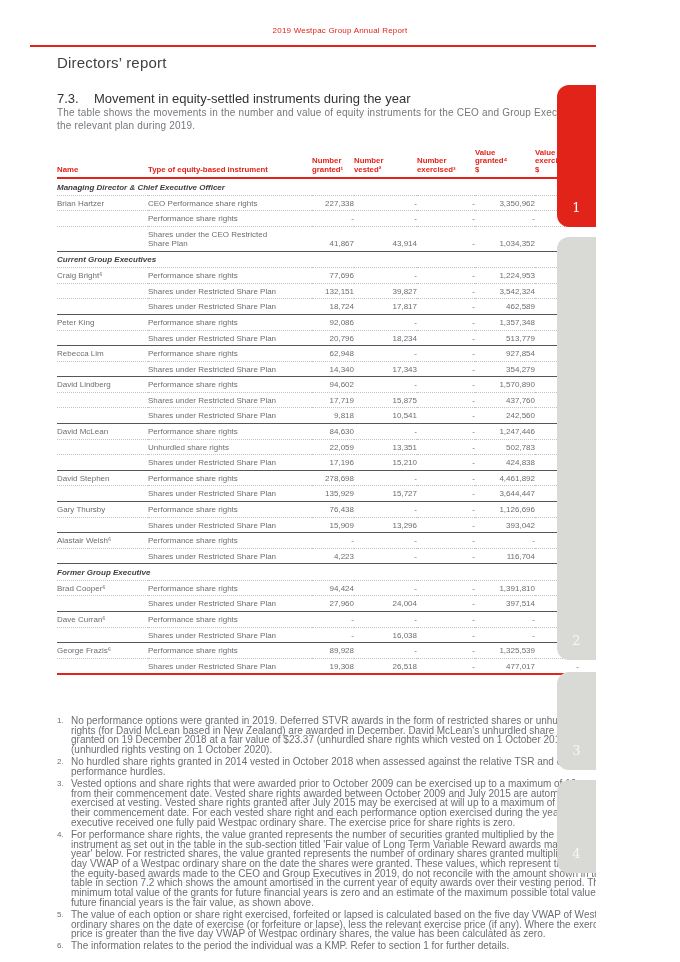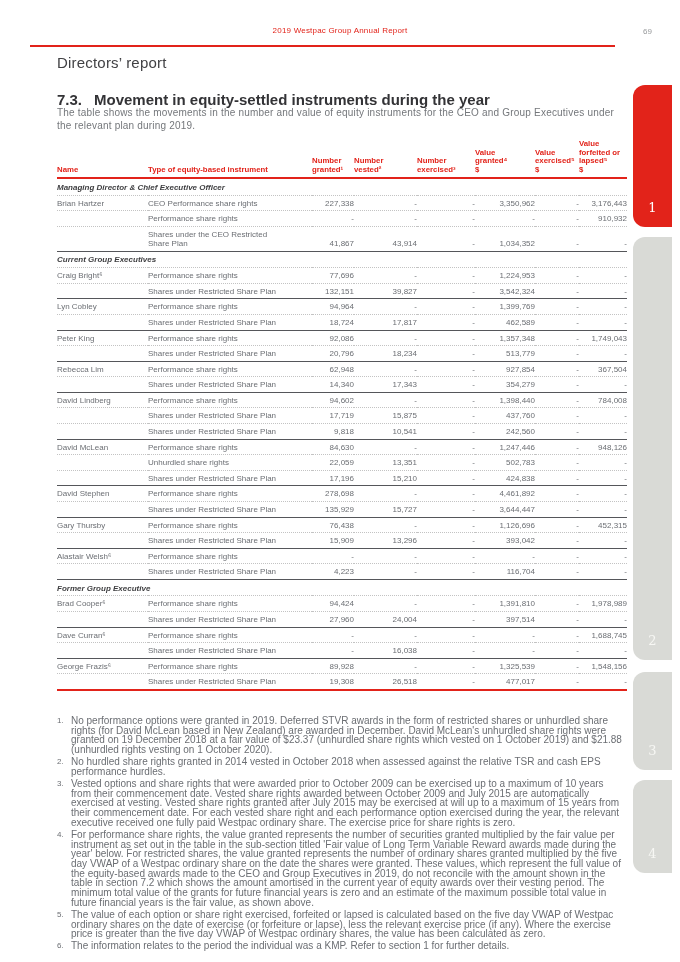--- a/index.html
+++ b/index.html
@@ -4,31 +4,31 @@
 <style>
   :root{
     --red:#E2231A;
     --gray-text:#6B6E73;
     --dark-text:#3E3E40;
     --tab-gray:#D9DAD6;
   }
   *{box-sizing:border-box;}
   html,body{margin:0;padding:0;background:#ffffff;}
   .page{
-    position:relative;width:672px;height:962px;background:#fff;overflow:hidden;
+    position:relative;width:596px;height:962px;background:#fff;overflow:hidden;
     font-family:"Liberation Sans","DejaVu Sans",sans-serif;color:var(--gray-text);
   }
   
   .top-header{position:absolute;top:26px;left:30px;width:620px;height:12px;}
   .th-title{text-align:center;color:var(--red);font-size:8px;letter-spacing:.2px;}
   .th-page{position:absolute;right:-2px;top:1px;color:#97999B;font-size:8px;}
   .top-rule{position:absolute;top:45px;left:30px;width:585px;height:2px;background:var(--red);}
   
   .report-title{position:absolute;top:54px;left:57px;margin:0;font-size:15px;font-weight:500;color:#414144;letter-spacing:.2px;text-align:center;}
-  .section-heading{position:absolute;top:91px;left:57px;font-size:15px;font-weight:bold;color:#333336;}
+  .section-heading{position:absolute;top:91px;left:57px;font-size:13px;font-weight:normal;color:#333336;}
   .sec-num{display:inline-block;width:37px;}
   .intro{position:absolute;top:106px;left:57px;width:572px;margin:0;font-size:10px;line-height:13px;letter-spacing:.2px;color:#74777B;}
   
   .table-wrap{position:absolute;top:140px;left:57px;width:570px;border-bottom:2px solid var(--red);}
   table{border-collapse:collapse;table-layout:fixed;width:570px;}
   col.w-name{width:91px;} col.w-type{width:164px;}
   col.w-c3{width:42px;} col.w-c4{width:63px;} col.w-c5{width:58px;}
   col.w-c6{width:60px;} col.w-c7{width:44px;} col.w-c8{width:48px;}
   thead th{
     color:var(--red);font-size:7.8px;line-height:8.6px;font-weight:bold;
@@ -158,30 +158,20 @@
           <tr class="b-dot">
             <td class="c-name"></td>
             <td class="c-type">Shares under Restricted Share Plan</td>
             <td class="c-num">132,151</td>
             <td class="c-num">39,827</td>
             <td class="c-num">-</td>
             <td class="c-num">3,542,324</td>
             <td class="c-num">-</td>
             <td class="c-num">-</td>
           </tr>
-          <tr class="b-solid">
-            <td class="c-name">Lyn Cobley</td>
-            <td class="c-type">Performance share rights</td>
-            <td class="c-num">94,964</td>
-            <td class="c-num">-</td>
-            <td class="c-num">-</td>
-            <td class="c-num">1,399,769</td>
-            <td class="c-num">-</td>
-            <td class="c-num">-</td>
-          </tr>
           <tr class="b-dot">
             <td class="c-name"></td>
             <td class="c-type">Shares under Restricted Share Plan</td>
             <td class="c-num">18,724</td>
             <td class="c-num">17,817</td>
             <td class="c-num">-</td>
             <td class="c-num">462,589</td>
             <td class="c-num">-</td>
             <td class="c-num">-</td>
           </tr>
@@ -224,21 +214,21 @@
             <td class="c-num">354,279</td>
             <td class="c-num">-</td>
             <td class="c-num">-</td>
           </tr>
           <tr class="b-solid">
             <td class="c-name">David Lindberg</td>
             <td class="c-type">Performance share rights</td>
             <td class="c-num">94,602</td>
             <td class="c-num">-</td>
             <td class="c-num">-</td>
-            <td class="c-num">1,398,440</td>
+            <td class="c-num">1,570,890</td>
             <td class="c-num">-</td>
             <td class="c-num">784,008</td>
           </tr>
           <tr class="b-dot">
             <td class="c-name"></td>
             <td class="c-type">Shares under Restricted Share Plan</td>
             <td class="c-num">17,719</td>
             <td class="c-num">15,875</td>
             <td class="c-num">-</td>
             <td class="c-num">437,760</td>

